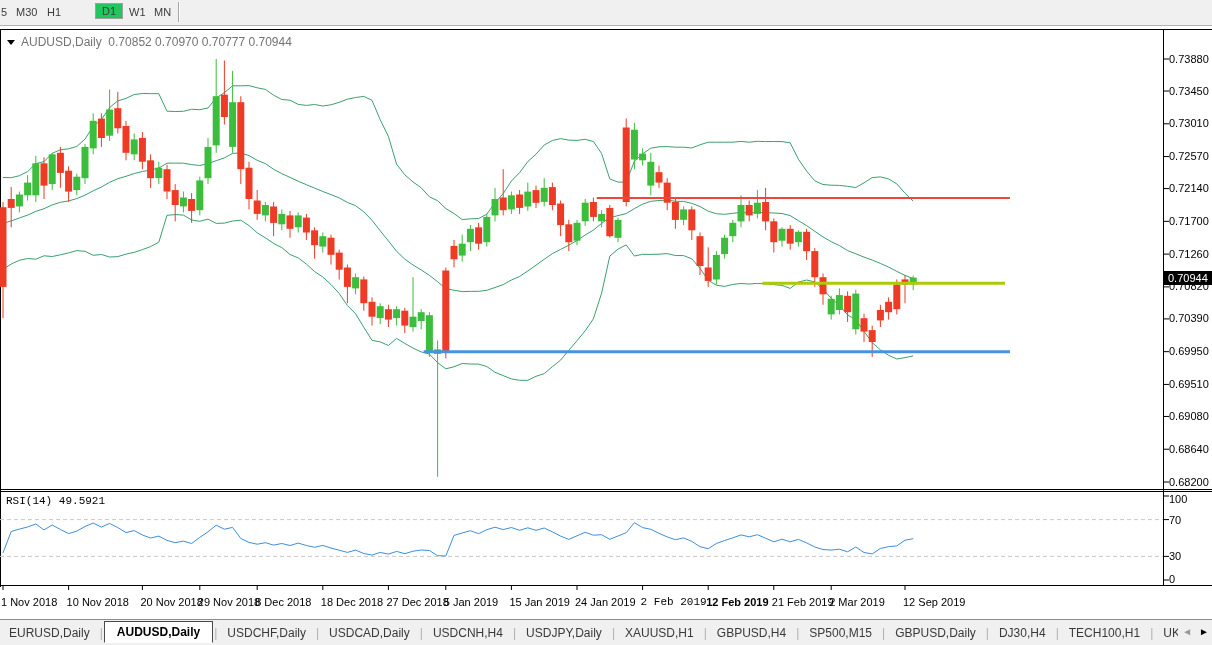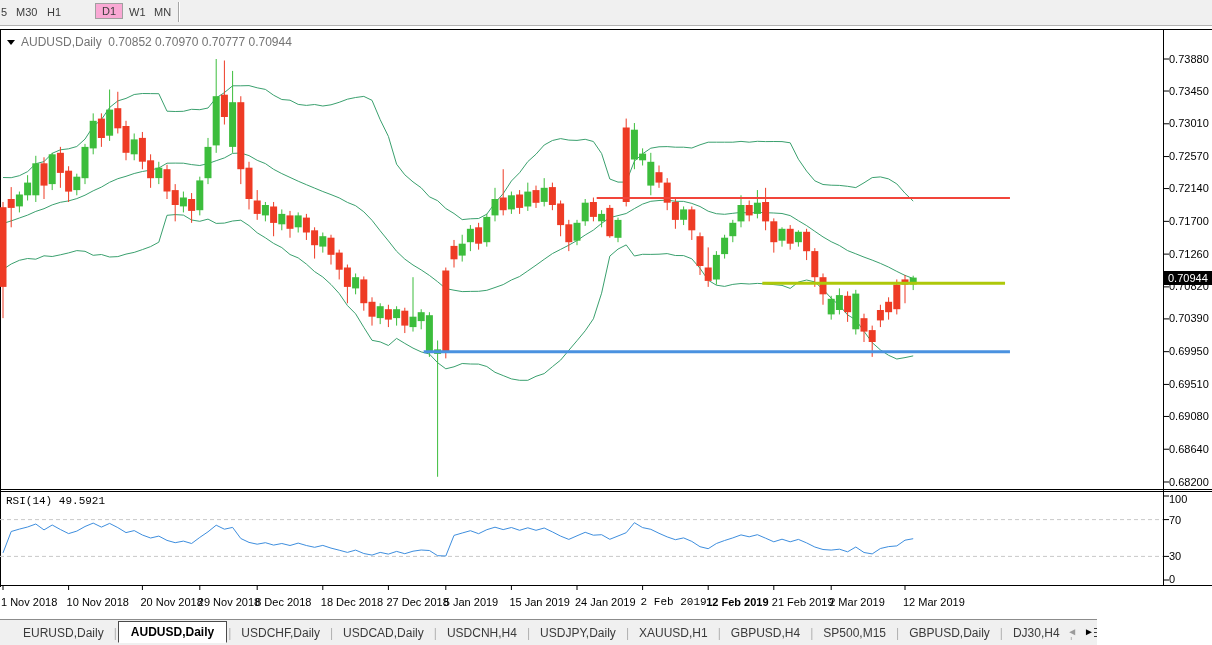--- a/index.html
+++ b/index.html
@@ -2,41 +2,41 @@
 <html><head>
 <meta charset="utf-8">
 <style>
   html,body{margin:0;padding:0;background:#fff;}
   body{width:1212px;height:645px;position:relative;overflow:hidden;
        font-family:"Liberation Sans",sans-serif;-webkit-font-smoothing:none;}
   
   .toolbar{position:absolute;left:0;top:0;width:1212px;height:25px;background:#f0f0f0;
            border-bottom:1px solid #b3b3b3;}
   .tf{position:absolute;top:4px;font-size:11px;color:#3c3c3c;padding:2px 3px;cursor:default;}
-  .tf.active{background:#f9a8d4;border:1px solid #a0a0a0;padding:1px 6px;top:3px;}
+  .tf.active{background:#22c55e;border:1px solid #a0a0a0;padding:1px 6px;top:3px;}
   .tb-sep{position:absolute;left:178px;top:2px;height:20px;width:0;
           border-left:1px solid #a6a6a6;border-right:1px solid #fff;}
   
   .chartframe{position:absolute;left:0;top:29px;width:1211px;height:557px;background:#fff;
               border-top:1px solid #000;border-left:1px solid #000;}
   .title{position:absolute;left:7px;top:35px;font-size:12px;color:#737373;white-space:pre;}
   .tri{display:inline-block;width:0;height:0;border-left:4px solid transparent;
        border-right:4px solid transparent;border-top:5px solid #000;margin-right:6px;
        vertical-align:middle;}
   .pricetag{position:absolute;left:1164px;top:271px;width:47px;height:14px;background:#000;
             color:#fff;font-size:11px;line-height:14px;padding-left:4px;}
   .axis-label{position:absolute;left:1169px;font-size:11px;color:#000;line-height:11px;}
   .rsi-axis-label{position:absolute;left:1169px;font-size:11px;color:#000;line-height:11px;}
   .date-label{position:absolute;top:596px;font-size:11px;color:#000;white-space:nowrap;text-align:center;}
   .rsi-lbl{position:absolute;left:6px;top:495px;font-size:11px;color:#000;font-family:Liberation Mono, monospace;}
   svg{position:absolute;left:0;top:0;}
   
-  .tabbar{position:absolute;left:0;bottom:0;width:1097px;height:26px;background:#f0f0f0;
+  .tabbar{position:absolute;left:0;bottom:0;width:1212px;height:26px;background:#f0f0f0;
           border-top:1px solid #8c8c8c;display:flex;align-items:center;font-size:12px;
-          color:#3a3a3a;padding-left:14px;box-sizing:border-box;white-space:nowrap;overflow:hidden;}
+          color:#3a3a3a;box-sizing:border-box;white-space:nowrap;overflow:hidden;}
   .tab{padding:3px 9px;cursor:default;}
   .tab.active{background:#fff;border:1px solid #4a4a4a;border-bottom:1px solid #fff;
               font-weight:bold;color:#000;margin-top:-2px;padding:3px 12px;}
   .tabsep{color:#b0b0b0;padding:0 1px;}
   .tab-arrows{position:absolute;right:3px;top:6px;font-size:10px;color:#000;background:#f0f0f0;
               padding-left:4px;}
   .tab-arrows .dim{color:#9a9a9a;margin-right:7px;}
 </style>
 </head>
 <body>
@@ -363,21 +363,21 @@
     <div class="date-label" style="left: 255.2px;">8 Dec 2018</div>
     <div class="date-label" style="left: 320.8px;">18 Dec 2018</div>
     <div class="date-label" style="left: 386.4px;">27 Dec 2018</div>
     <div class="date-label" style="left: 443.8px;">5 Jan 2019</div>
     <div class="date-label" style="left: 509.4px;">15 Jan 2019</div>
     <div class="date-label" style="left: 575px;">24 Jan 2019</div>
     <div class="date-label" style="left: 640.6px; font-family: Liberation Mono, monospace;">2 Feb 2019</div>
     <div class="date-label" style="left: 706.2px; font-weight: bold;">12 Feb 2019</div>
     <div class="date-label" style="left: 771.8px;">21 Feb 2019</div>
     <div class="date-label" style="left: 829.2px;">2 Mar 2019</div>
-    <div class="date-label" style="left: 903px;">12 Mar 2019</div>
+    <div class="date-label" style="left: 903px;">12 Sep 2019</div>
   </div>
 
 <div class="tabbar">
   <span id="tabs-holder" style="display:flex;align-items:center;">
       <span class="tab">EURUSD,Daily</span>
       <span class="tabsep">|</span>
       <span class="tab active">AUDUSD,Daily</span>
       <span class="tabsep">|</span>
       <span class="tab">USDCHF,Daily</span>
       <span class="tabsep">|</span>

